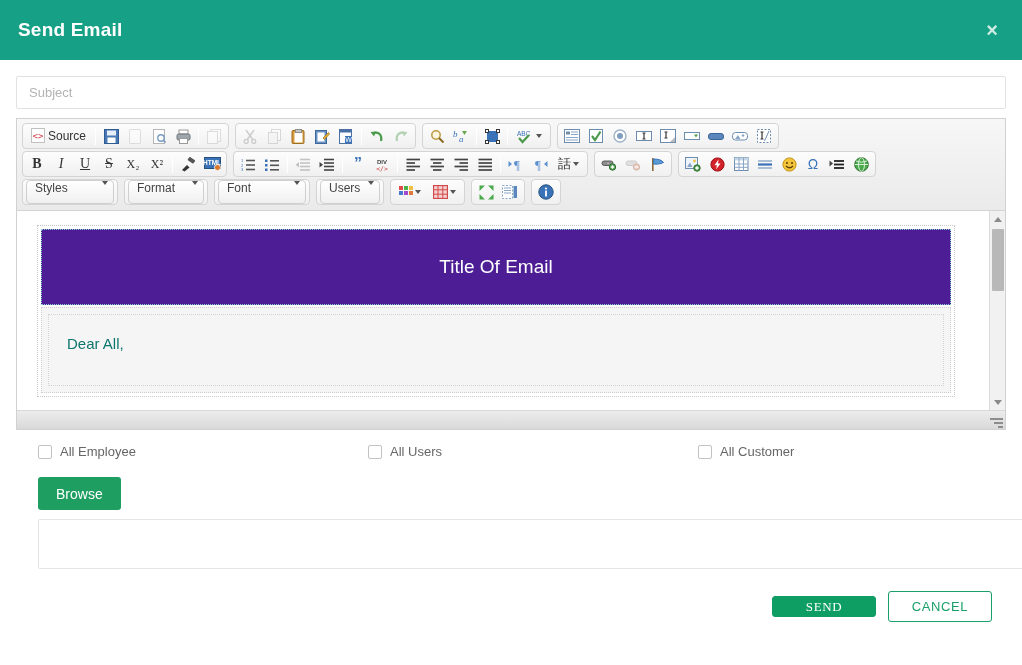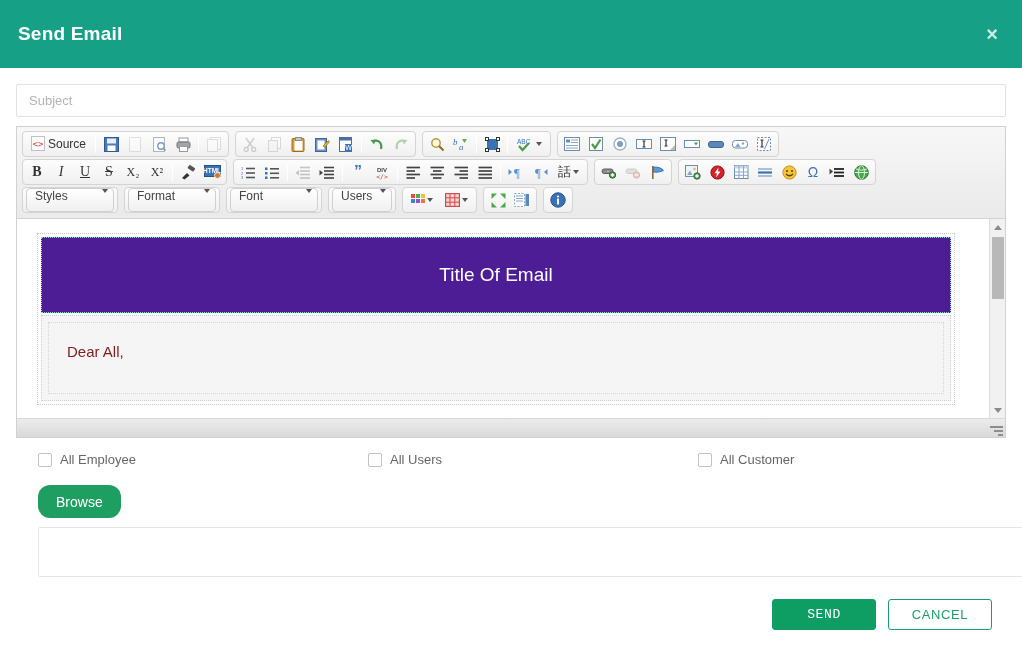--- a/index.html
+++ b/index.html
@@ -6,21 +6,21 @@
   html, body {
     margin: 0; padding: 0;
     width: 1022px; height: 665px;
     background: #ffffff;
     font-family: "Liberation Sans", sans-serif;
     overflow: hidden;
   }
 
   
   .modal-header {
-    height: 68px;
+    height: 60px;
     background: #16a085;
     display: flex;
     align-items: center;
     justify-content: space-between;
     padding: 0 18px;
   }
   .modal-title {
     color: #ffffff;
     font-size: 19px;
     font-weight: bold;
@@ -163,21 +163,21 @@
     background: #f5f5f5;
     border: 1px dotted #cfcfcf;
     padding: 6px;
     margin-top: 2px;
   }
   .email-body-inner {
     border: 1px dotted #d4d4d4;
     padding: 20px 0 20px 18px;
     min-height: 72px;
     font-size: 15px;
-    color: #7f1d1d;
+    color: #0f766e;
   }
 
   
   .vscroll {
     position: absolute;
     top: 0; right: 0;
     width: 16px; height: 100%;
     background: #f1f1f1;
     border-left: 1px solid #dcdcdc;
   }
@@ -241,21 +241,21 @@
     margin-right: 8px;
   }
   .check-label { font-size: 13px; color: #666; }
 
   
   .browse-btn {
     margin: 18px 0 0 22px;
     background: #1e9e61;
     color: #fff;
     border: none;
-    border-radius: 12px;
+    border-radius: 3px;
     height: 33px;
     padding: 0 18px;
     font-size: 14px;
     cursor: pointer;
     font-family: "Liberation Sans", sans-serif;
   }
   .file-box {
     margin: 9px 0 0 22px;
     width: 990px;
     height: 50px;
@@ -271,25 +271,25 @@
     align-items: center;
     margin-top: 22px;
     padding-right: 14px;
   }
   .btn-send {
     background: #0f9d58;
     background: #0e9e63;
     color: #fff;
     border: 1px solid #0e9e63;
     border-radius: 3px;
-    width: 104px; height: 31px;
+    width: 104px; height: 21px;
     font-size: 13px;
     letter-spacing: 0.6px;
     cursor: pointer;
-    font-family: Liberation Mono, monospace;
+    font-family: Liberation Serif, serif;
   }
   .btn-cancel {
     background: #fff;
     color: #1aa06a;
     border: 1px solid #19a06a;
     border-radius: 3px;
     width: 104px; height: 31px;
     font-size: 13px;
     letter-spacing: 0.6px;
     margin-left: 12px;
@@ -728,21 +728,21 @@
       </div>
 
       <div class="tb-row">
         <div class="tb-group selects">
           <div class="tb-select" style="width:88px">
             <span>Styles</span>
             <span class="caret"></span>
           </div>
         </div>
         <div class="tb-group selects">
-          <div class="tb-select" style="width:88px">
+          <div class="tb-select" style="width:76px">
             <span>Format</span>
             <span class="caret"></span>
           </div>
         </div>
         <div class="tb-group selects">
           <div class="tb-select" style="width:88px">
             <span>Font</span>
             <span class="caret"></span>
           </div>
         </div>

